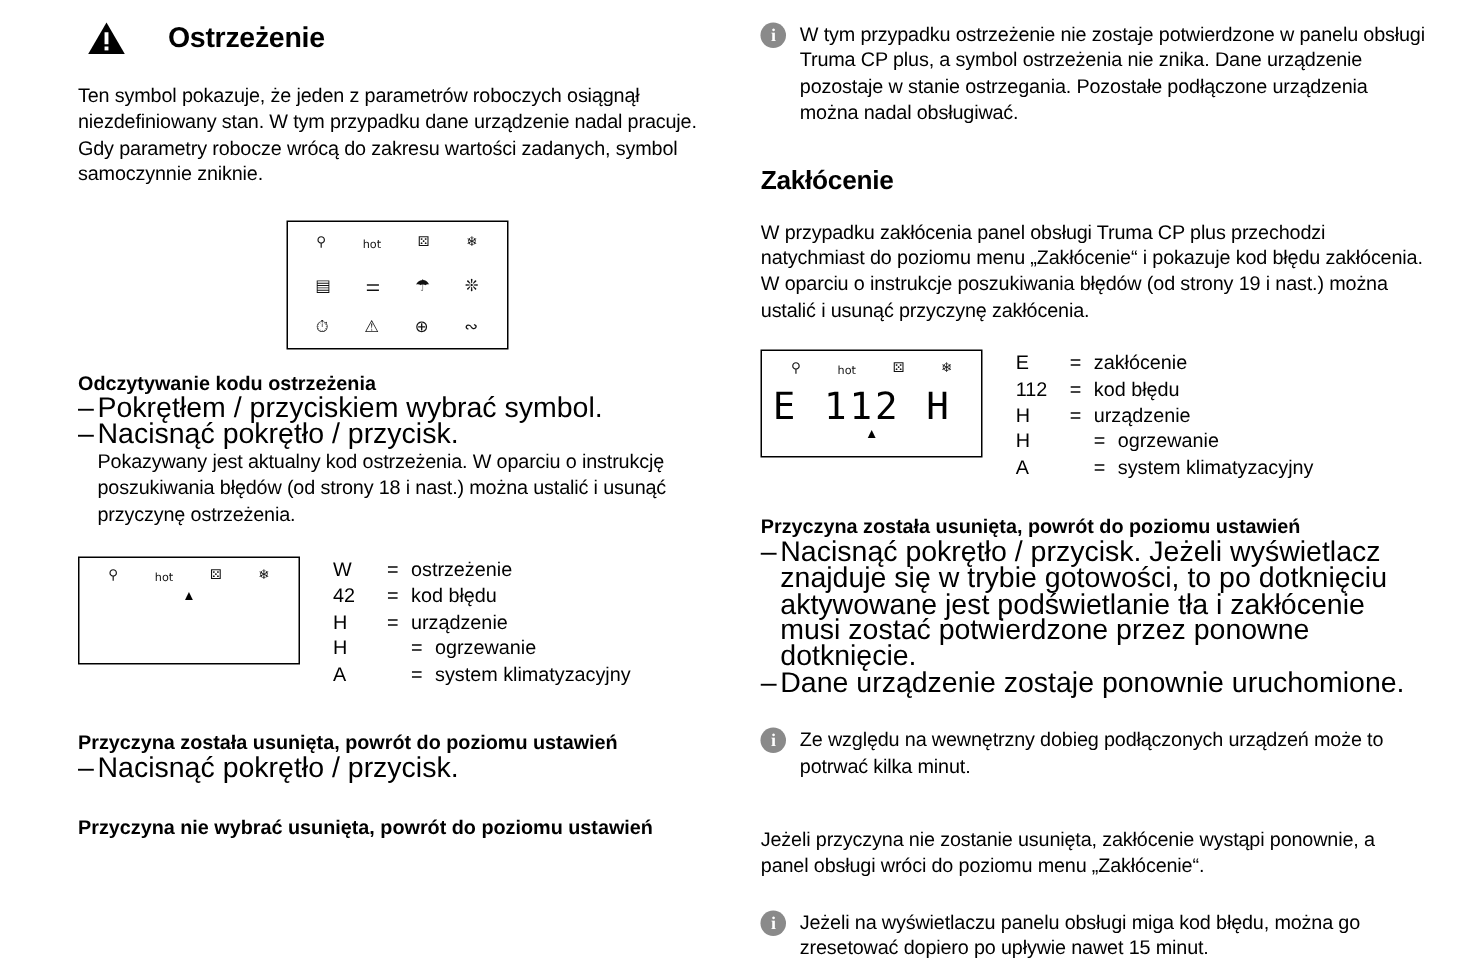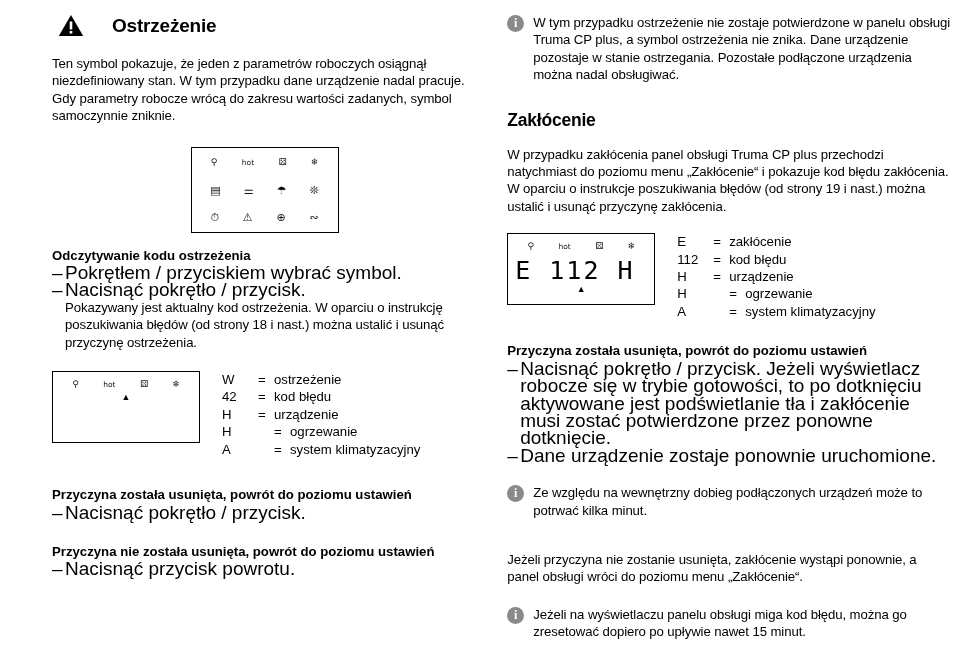--- a/index.html
+++ b/index.html
@@ -290,24 +290,21 @@
           <span>system klimatyzacyjny</span>
         </div>
       </div>
     </div>
 
     <h3 class="sub-title" style="margin-top:28px;">Przyczyna została usunięta, powrót do poziomu ustawień</h3>
     <ul class="dash-list">
       <li>Nacisnąć pokrętło / przycisk.</li>
     </ul>
 
-    <h3 class="sub-title" style="margin-top:22px;">Przyczyna nie została usunięta, powrót do poziomu ustawień</h3>
-    <ul class="dash-list">
-      <li>Nacisnąć przycisk powrotu.</li>
-    </ul>
+    <h3 class="sub-title" style="margin-top:22px;">Przyczyna nie wybrać usunięta, powrót do poziomu ustawień</h3>
 
   </div>
 
   <div class="col col-right">
 
     <div class="info-block">
       <span class="info-icon">i</span>
       <p class="body-text">W tym przypadku ostrzeżenie nie zostaje potwierdzone w panelu obsługi Truma CP plus, a symbol ostrzeżenia nie znika. Dane urządzenie pozostaje w stanie ostrzegania. Pozostałe podłączone urządzenia można nadal obsługiwać.</p>
     </div>
 
@@ -350,21 +347,21 @@
         <div class="legend-row legend-sub">
           <span class="legend-key">A</span>
           <span class="legend-eq">=</span>
           <span>system klimatyzacyjny</span>
         </div>
       </div>
     </div>
 
     <h3 class="sub-title" style="margin-top:22px;">Przyczyna została usunięta, powrót do poziomu ustawień</h3>
     <ul class="dash-list">
-      <li>Nacisnąć pokrętło / przycisk. Jeżeli wyświetlacz robocze się w trybie gotowości, to po dotknięciu aktywowane jest podświetlanie tła i zakłócenie musi zostać potwierdzone przez ponowne dotknięcie.</li>
+      <li>Nacisnąć pokrętło / przycisk. Jeżeli wyświetlacz znajduje się w trybie gotowości, to po dotknięciu aktywowane jest podświetlanie tła i zakłócenie musi zostać potwierdzone przez ponowne dotknięcie.</li>
       <li>Dane urządzenie zostaje ponownie uruchomione.</li>
     </ul>
 
     <div class="info-block" style="margin-top:20px;">
       <span class="info-icon">i</span>
       <p class="body-text">Ze względu na wewnętrzny dobieg podłączonych urządzeń może to potrwać kilka minut.</p>
     </div>
 
     <p class="body-text" style="margin-top:32px;">Jeżeli przyczyna nie zostanie usunięta, zakłócenie wystąpi ponownie, a panel obsługi wróci do poziomu menu „Zakłócenie“.</p>
 

